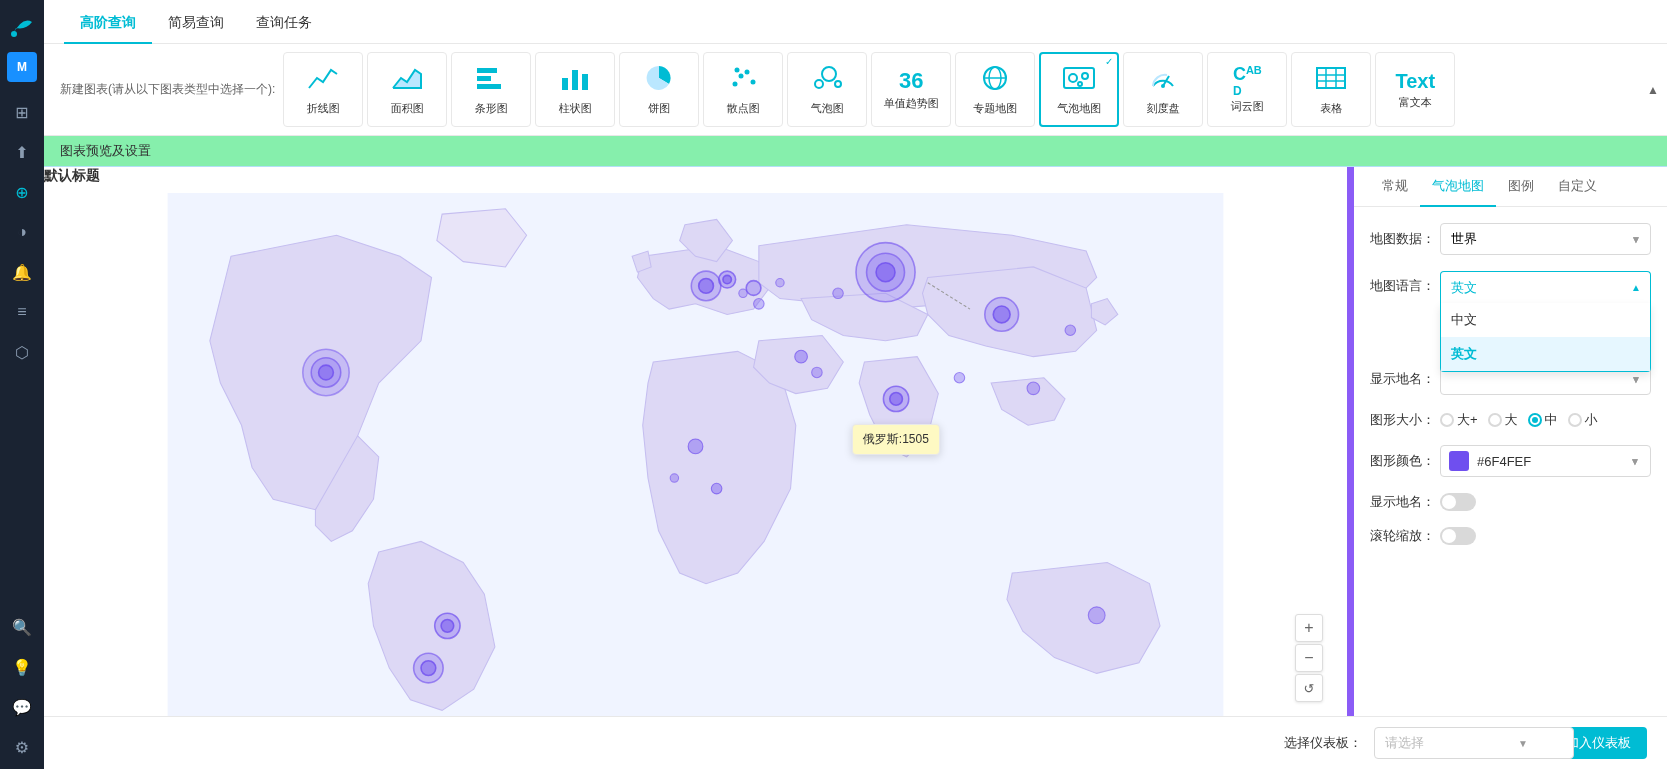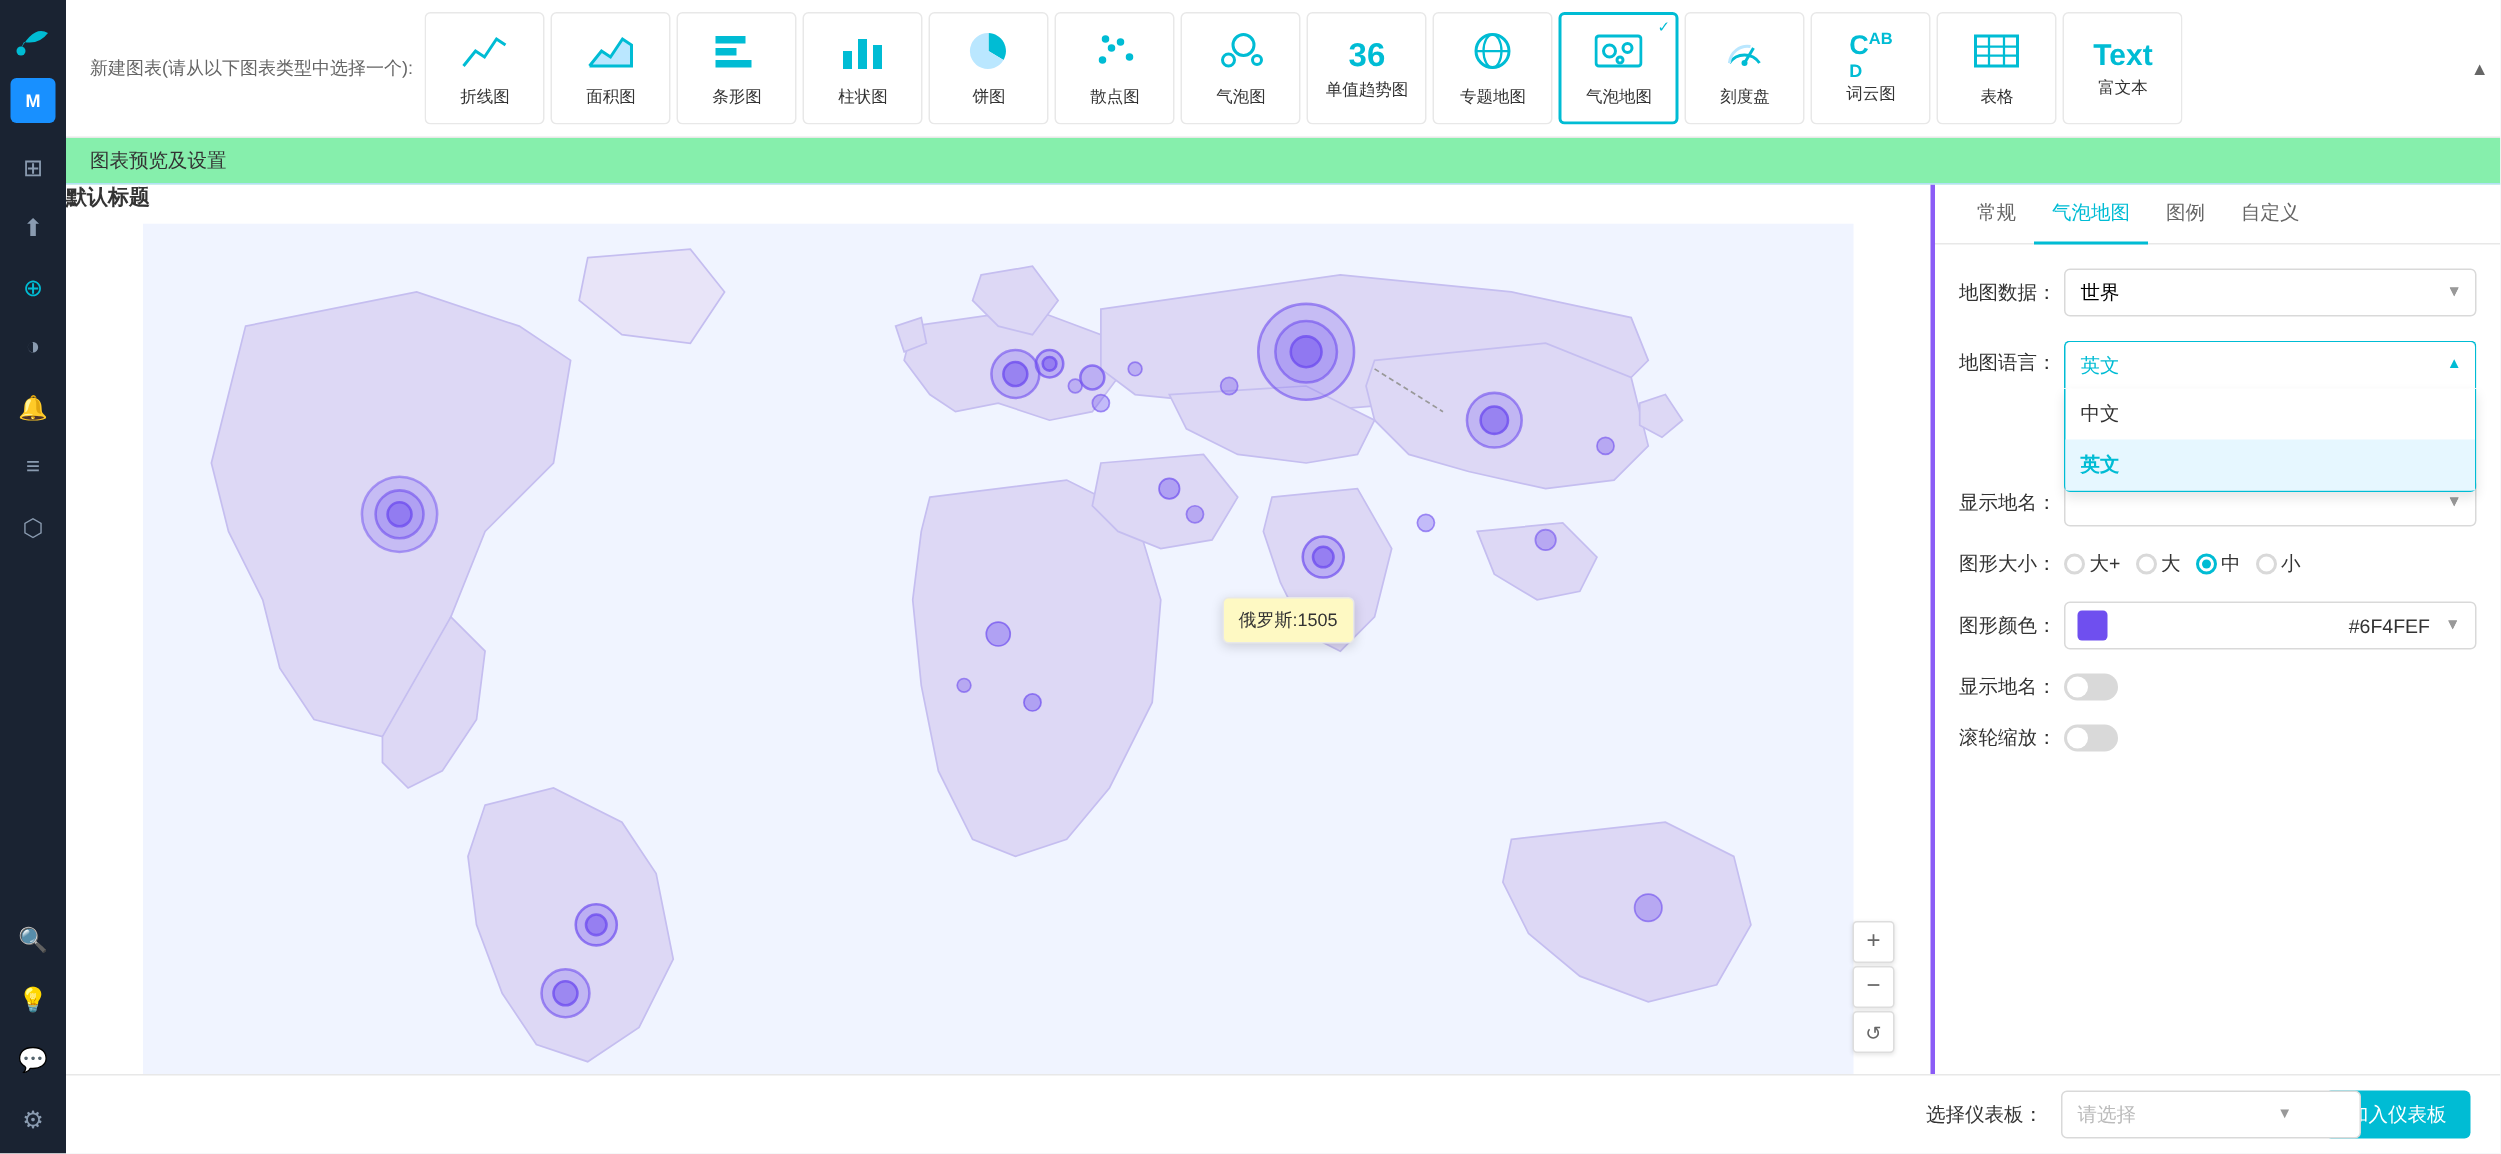--- a/index.html
+++ b/index.html
@@ -192,23 +192,23 @@
       font-size: 12px;
       color: #333;
       box-shadow: 0 2px 8px rgba(0,0,0,0.15);
       top: 42%;
       left: 62%;
       white-space: nowrap;
     }
 
     
     .settings-panel {
-      width: 380px;
-      background: white;
-      border-left: 3px solid #8b5cf6;
+      width: 320px;
+      background: white;
+      border-left: 7px solid #8b5cf6;
       flex-shrink: 0;
       overflow-y: auto;
       position: relative;
     }
     .settings-tabs {
       display: flex;
       border-bottom: 1px solid #e8e8e8;
       padding: 0 16px;
     }
     .settings-tab {
@@ -437,20 +437,25 @@
   <div class="sidebar-icon">⬡</div>
   <div class="sidebar-spacer"></div>
   <div class="sidebar-icon">🔍</div>
   <div class="sidebar-icon">💡</div>
   <div class="sidebar-icon">💬</div>
   <div class="sidebar-icon">⚙</div>
 </div>
 
 <div class="main">
 
+  <div class="topnav">
+    <div class="topnav-item active">高阶查询</div>
+    <div class="topnav-item">简易查询</div>
+    <div class="topnav-item">查询任务</div>
+  </div>
 
   <div class="chart-selector-bar">
     <div class="chart-selector-label">新建图表(请从以下图表类型中选择一个):</div>
     <div class="chart-types">
 
       <div class="chart-type-item">
         <div class="chart-type-icon">
           <svg width="32" height="28" viewBox="0 0 32 28">
               <polyline points="2,24 10,14 16,18 24,6 30,10" fill="none" stroke="#00bcd4" stroke-width="2"></polyline>
             </svg>
@@ -755,21 +760,21 @@
                 <div class="radio-circle"></div>
                 <span>小</span>
               </label>
             </div>
           </div>
         </div>
 
         <div class="settings-row">
           <div class="settings-label">图形颜色：</div>
           <div class="settings-control">
-            <div class="color-swatch-row select-with-arrow" style="position:relative;display:flex;align-items:center;height:32px;border:1px solid #d9d9d9;border-radius:4px;padding:0 30px 0 8px;cursor:pointer;text-align:right;">
+            <div class="color-swatch-row select-with-arrow" style="position:relative;display:flex;align-items:center;height:32px;border:1px solid #d9d9d9;border-radius:4px;padding:0 30px 0 8px;cursor:pointer;">
               <div class="color-swatch" style="background:#6F4FEF;width:20px;height:20px;border-radius:3px;margin-right:8px;flex-shrink:0;"></div>
               <span class="color-value">#6F4FEF</span>
               <span style="position:absolute;right:10px;top:50%;transform:translateY(-50%);font-size:10px;color:#999;">▼</span>
             </div>
           </div>
         </div>
 
         <div class="settings-row">
           <div class="settings-label">显示地名：</div>
           <div class="settings-control">

